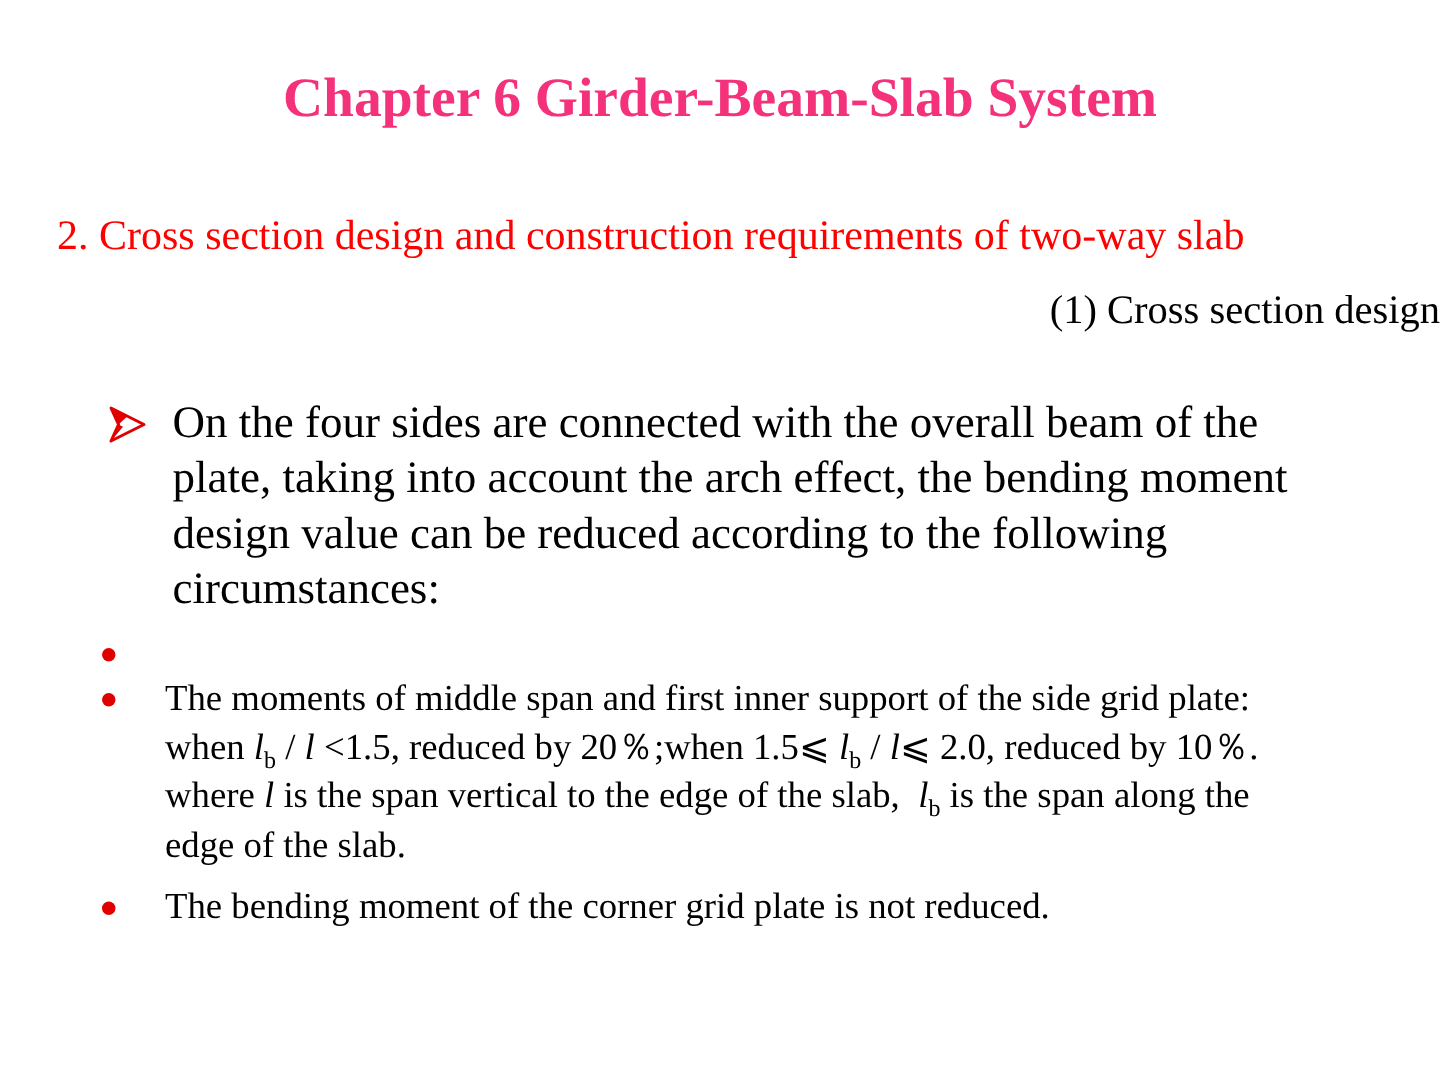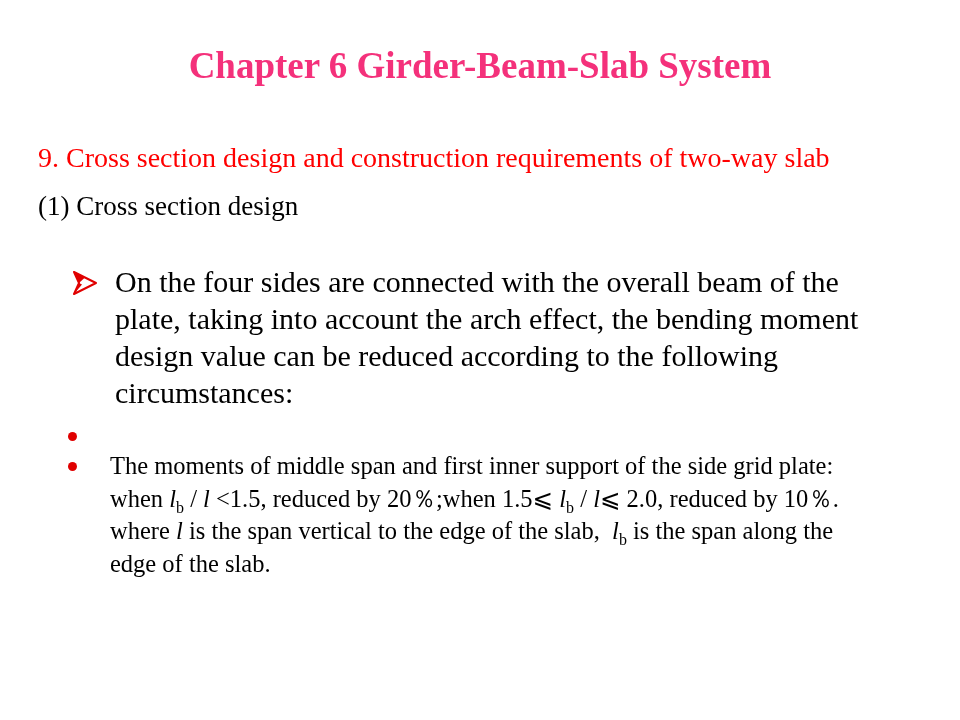--- a/index.html
+++ b/index.html
@@ -33,20 +33,21 @@
     margin-top: 55px;
     margin-left: 38px;
     font-size: 28px;
     color: #FF0000;
   }
   .subsection-heading {
     margin-top: 17px;
     margin-left: 38px;
     font-size: 27px;
     color: #000000;
+    text-align: right;
   }
   .arrow-item {
     margin-top: 41px;
     margin-left: 72px;
     display: flex;
     align-items: flex-start;
   }
   .arrow-marker {
     flex: 0 0 auto;
     width: 26px;
@@ -91,21 +92,21 @@
     font-style: italic;
   }
 </style>
 </head>
 <body>
 
 <div class="slide">
 
   <h1 class="title">Chapter 6 Girder-Beam-Slab System</h1>
 
-  <div class="section-heading">9. Cross section design and construction requirements of two-way slab</div>
+  <div class="section-heading">2. Cross section design and construction requirements of two-way slab</div>
 
   <div class="subsection-heading">(1) Cross section design</div>
 
   <div class="arrow-item">
     <span class="arrow-marker">
       <svg width="26" height="26" viewBox="0 0 26 26">
         <polygon points="2,2 24,13 2,24 7,13" fill="#ffffff" stroke="#E00000" stroke-width="2" stroke-linejoin="round"></polygon>
         <polygon points="2,2 13,7.5 7,13 2,2" fill="#E00000"></polygon>
         <polygon points="2,24 7,13 10,14.5 2,24" fill="#E00000"></polygon>
       </svg>
@@ -117,16 +118,20 @@
 
     <div class="bullet-item">
       <span class="bullet-dot"></span>
     </div>
 
     <div class="bullet-item">
       <span class="bullet-dot"></span>
       <div class="bullet-text">The moments of middle span and first inner support of the side grid plate:<br>when <i>l</i><sub>b</sub> / <i>l</i> &lt;1.5, reduced by 20％;when 1.5⩽ <i>l</i><sub>b</sub> / <i>l</i>⩽ 2.0, reduced by 10％.<br>where <i>l</i> is the span vertical to the edge of the slab,&nbsp; <i>l</i><sub>b</sub> is the span along the<br>edge of the slab.</div>
     </div>
 
+    <div class="bullet-item">
+      <span class="bullet-dot"></span>
+      <div class="bullet-text">The bending moment of the corner grid plate is not reduced.</div>
+    </div>
 
   </div>
 
 </div>
 
 </body></html>

